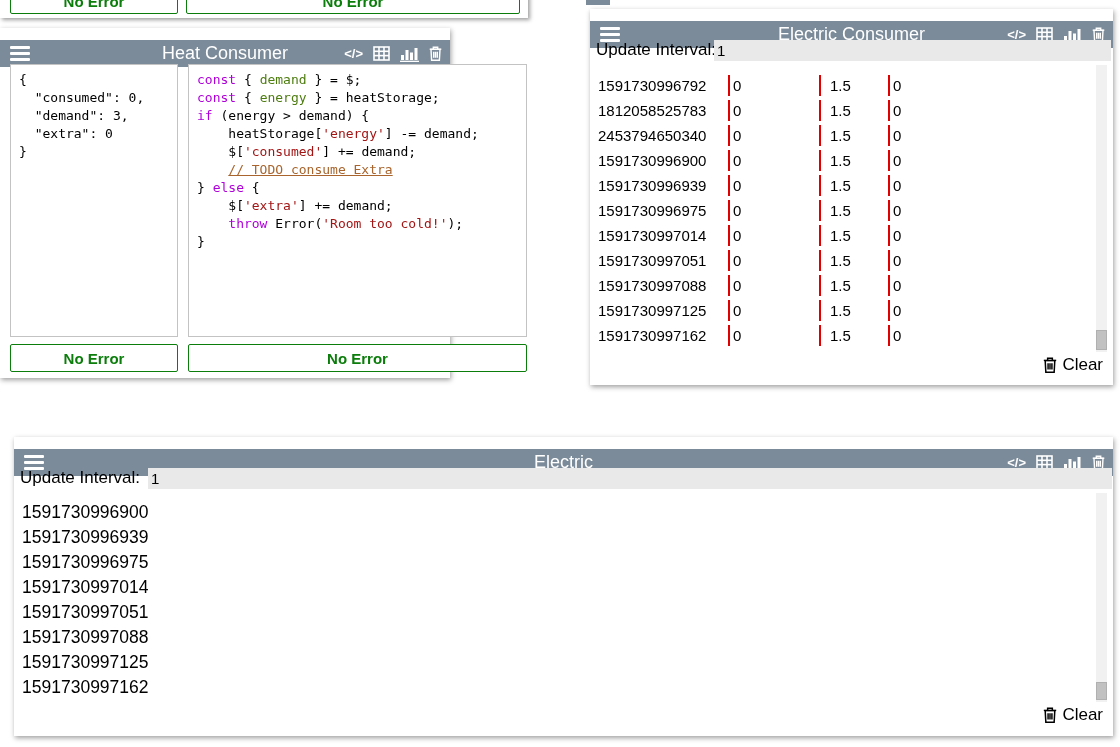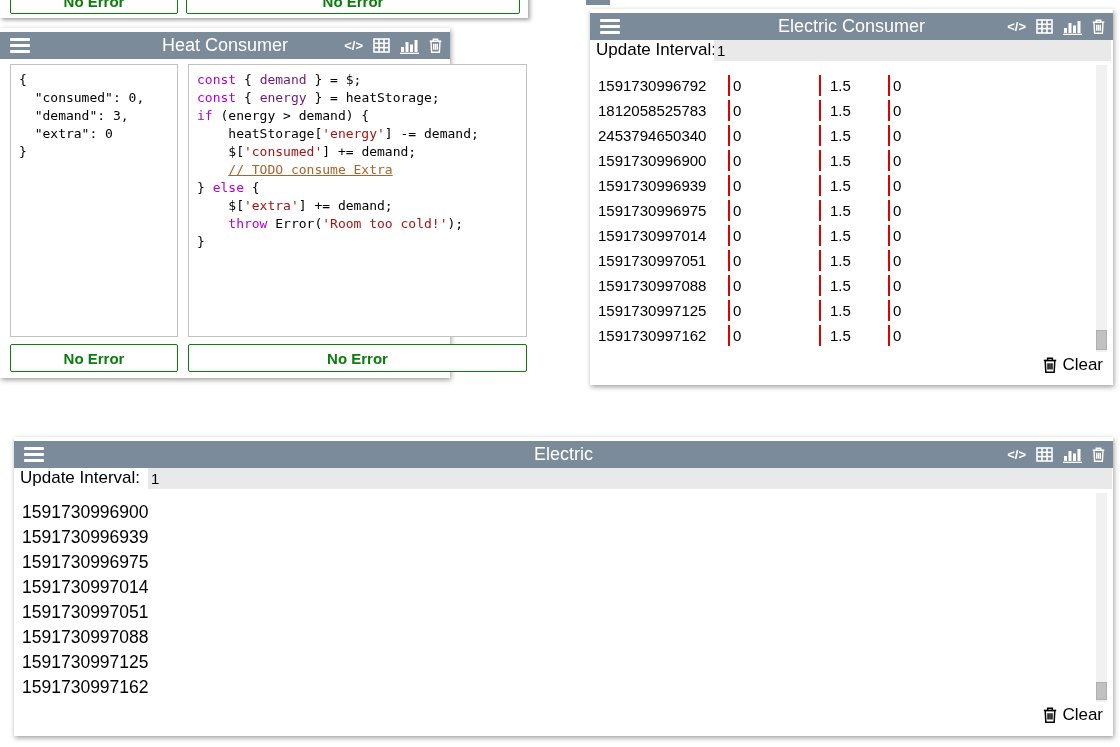--- a/index.html
+++ b/index.html
@@ -3,40 +3,40 @@
 <meta charset="utf-8">
 <style>
   html,body { margin:0; padding:0; background:#fff; }
   #screen {
     position:relative; width:1120px; height:747px; overflow:hidden;
     background:#fff; font-family:"Liberation Sans", sans-serif; color:#000;
   }
   .panel { position:absolute; background:#fff; box-shadow:1px 2px 5px rgba(0,0,0,.38); }
 
   
-  .panel-header { position:absolute; left:0; top:4px; right:0; height:27px; background:var(--header-bg,#7c8b99); }
+  .panel-header { position:absolute; left:0; top:12px; right:0; height:27px; background:var(--header-bg,#7c8b99); }
   .hamburger { position:absolute; left:10px; top:6px; width:20px; height:15px;
     display:flex; flex-direction:column; justify-content:space-between; cursor:pointer; }
   .hamburger span { display:block; height:3.2px; background:#fff; border-radius:1px; }
   .panel-title { position:absolute; left:0; right:0; top:0; line-height:27px; text-align:center;
     color:#fff; font-size:18px; }
   .header-icons { position:absolute; right:8px; top:0; height:27px; display:flex; align-items:center; gap:10px; }
   .header-icons svg, .header-icons .icon-code { cursor:pointer; display:block; }
   .icon-code { color:#fff; font-size:13px; font-weight:700; }
 
   
   #heat { left:0; top:28px; width:450px; height:350px; }
   .editor-box { position:absolute; top:36px; height:273px; border:1px solid #c3c3c3; box-sizing:border-box;
     font-family:"DejaVu Sans Mono", monospace; font-size:13px; line-height:18px;
     padding:6px 8px; white-space:pre; overflow:hidden; background:#fff; }
   #heat .state-box { left:10px; width:168px; }
   #heat .code-box  { left:188px; width:339px; }
   .code-line { white-space:pre; }
   .tok-kw  { color:#af00db; }
-  .tok-var { color:#701a75;margin-top:32px; }
+  .tok-var { color:#4d7c0f;margin-top:32px; }
   .tok-str { color:#a31515; }
   .tok-cm  { color:#a8642c;text-decoration:underline; }
   .tok-pl  { color:#000; }
   .status-btn { position:absolute; height:28px; box-sizing:border-box; background:#fff;
     border:1.5px solid var(--green,#0b7d0b); border-radius:2px; color:var(--green,#0b7d0b);
     font-weight:700; font-size:15px; display:flex; align-items:center; justify-content:center; }
   #heat .status-left  { left:10px;  top:316px; width:168px; }
   #heat .status-right { left:188px; top:316px; width:339px; }
 
   

